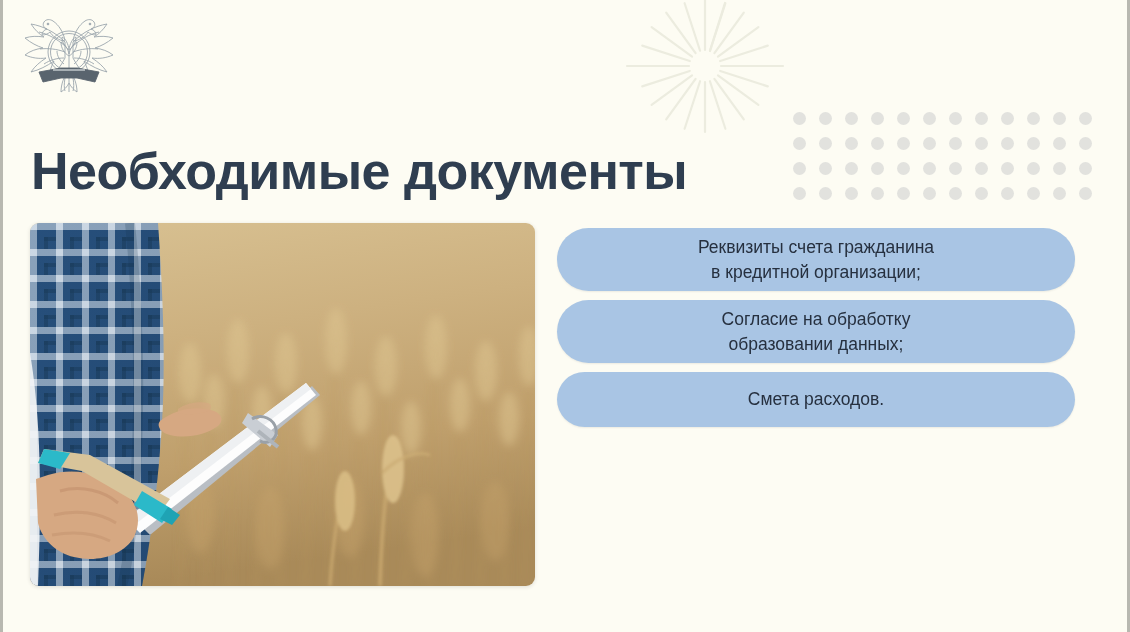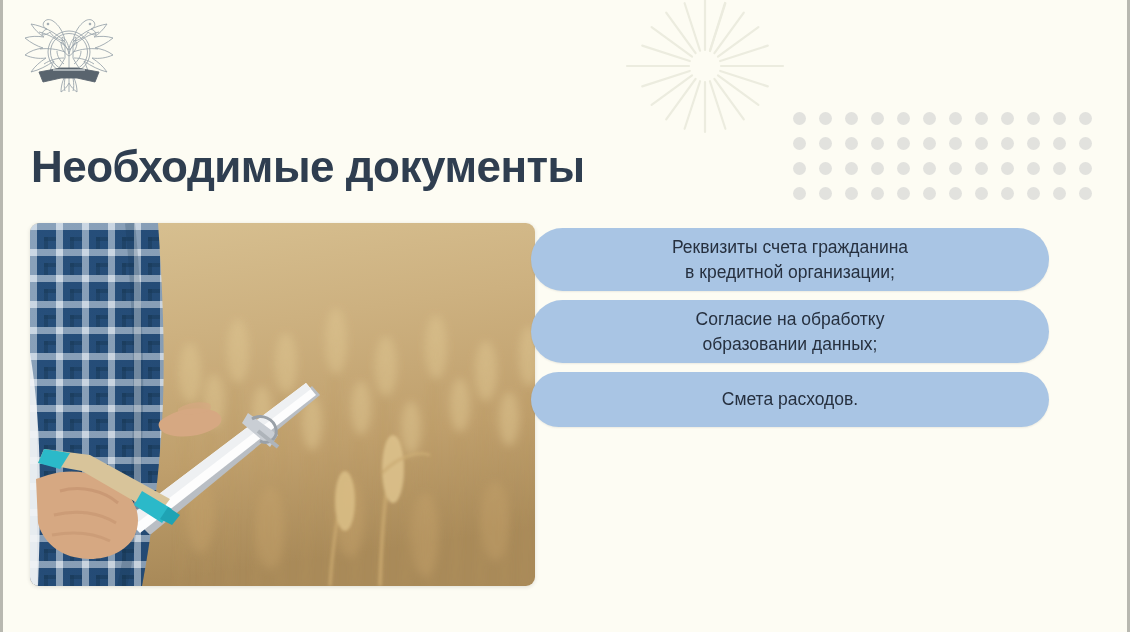--- a/index.html
+++ b/index.html
@@ -40,39 +40,39 @@
   }
   
   .emblem{
     position:absolute;left:14px;top:6px;
     width:104px;height:100px;
   }
   .emblem svg{display:block;width:100%;height:100%;}
   
   .title{
     position:absolute;left:28px;top:144px;
-    font-size:44px;
+    font-size:52px;
     font-weight:bold;
     letter-spacing:-0.5px;
     color:#2f3e50;
     white-space:nowrap;
     line-height:1.05;
   }
   
   .photo{
     position:absolute;left:27px;top:223px;
     width:505px;height:363px;
     border-radius:9px;
     overflow:hidden;
     box-shadow:0 1px 4px rgba(0,0,0,.12);
   }
   .photo svg{display:block;width:100%;height:100%;}
   
   .pills{
-    position:absolute;left:528px;top:228px;
+    position:absolute;left:554px;top:228px;
     width:518px;
   }
   .pill{
     width:518px;
     background:#a9c5e4;
     border-radius:40px;
     color:#26303f;
     font-size:17.5px;
     line-height:1.42;
     text-align:center;

